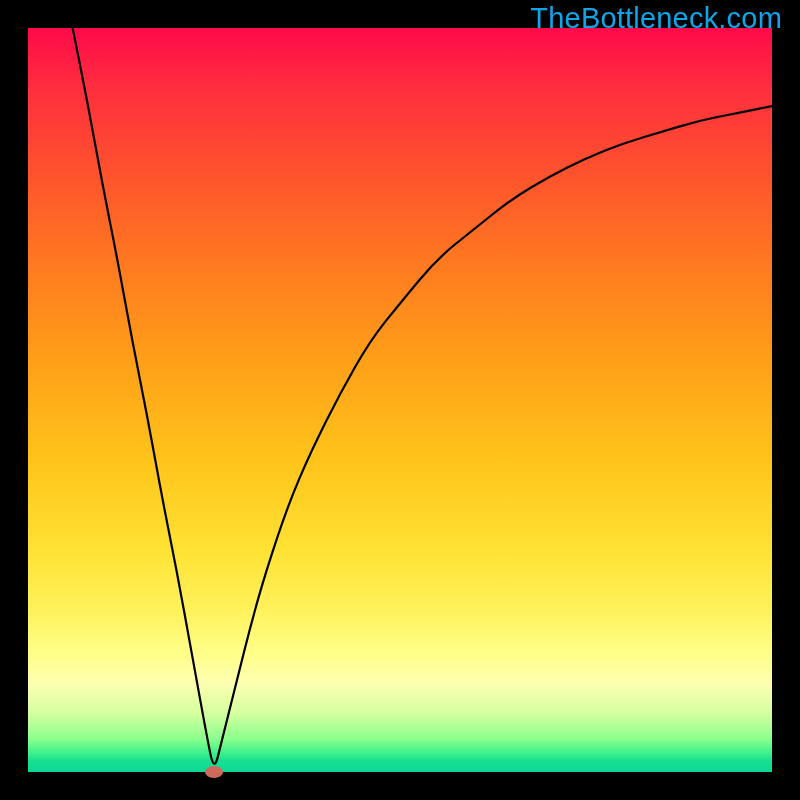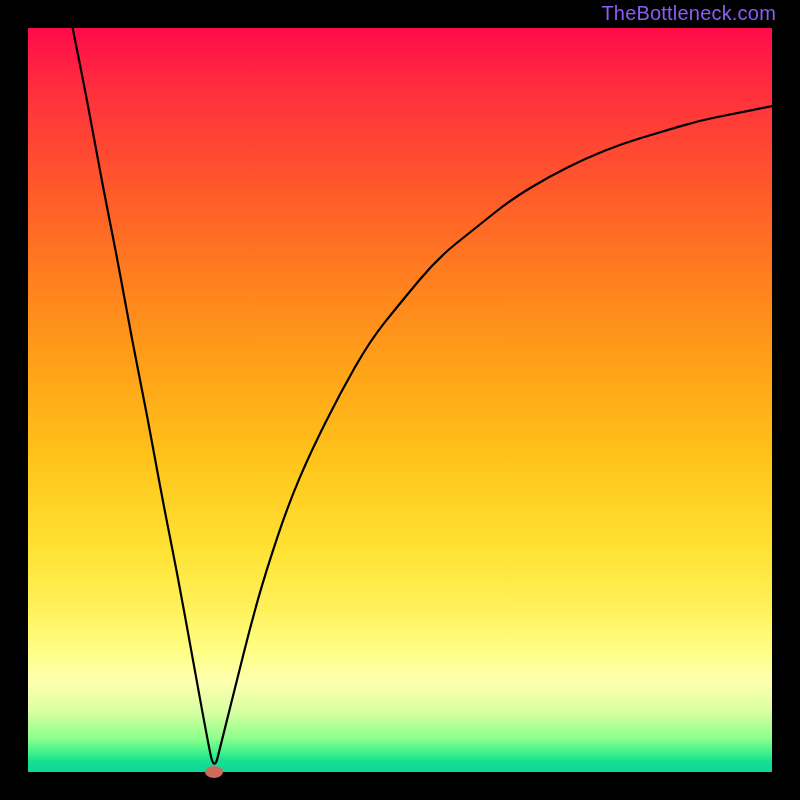--- a/index.html
+++ b/index.html
@@ -13,23 +13,23 @@
   }
   .frame {
     position: relative;
     width: 800px;
     height: 800px;
     background: #000000;
   }
   .watermark {
     position: absolute;
     top: 2px;
-    right: 24px;
-    color: #8b5cf6;
-    font-size: 20px;
+    right: 18px;
+    color: #0ea5e9;
+    font-size: 29px;
     font-weight: 400;
     letter-spacing: 0.2px;
     z-index: 20;
   }
   .plot {
     position: absolute;
     left: 28px;
     top: 28px;
     width: 744px;
     height: 744px;

